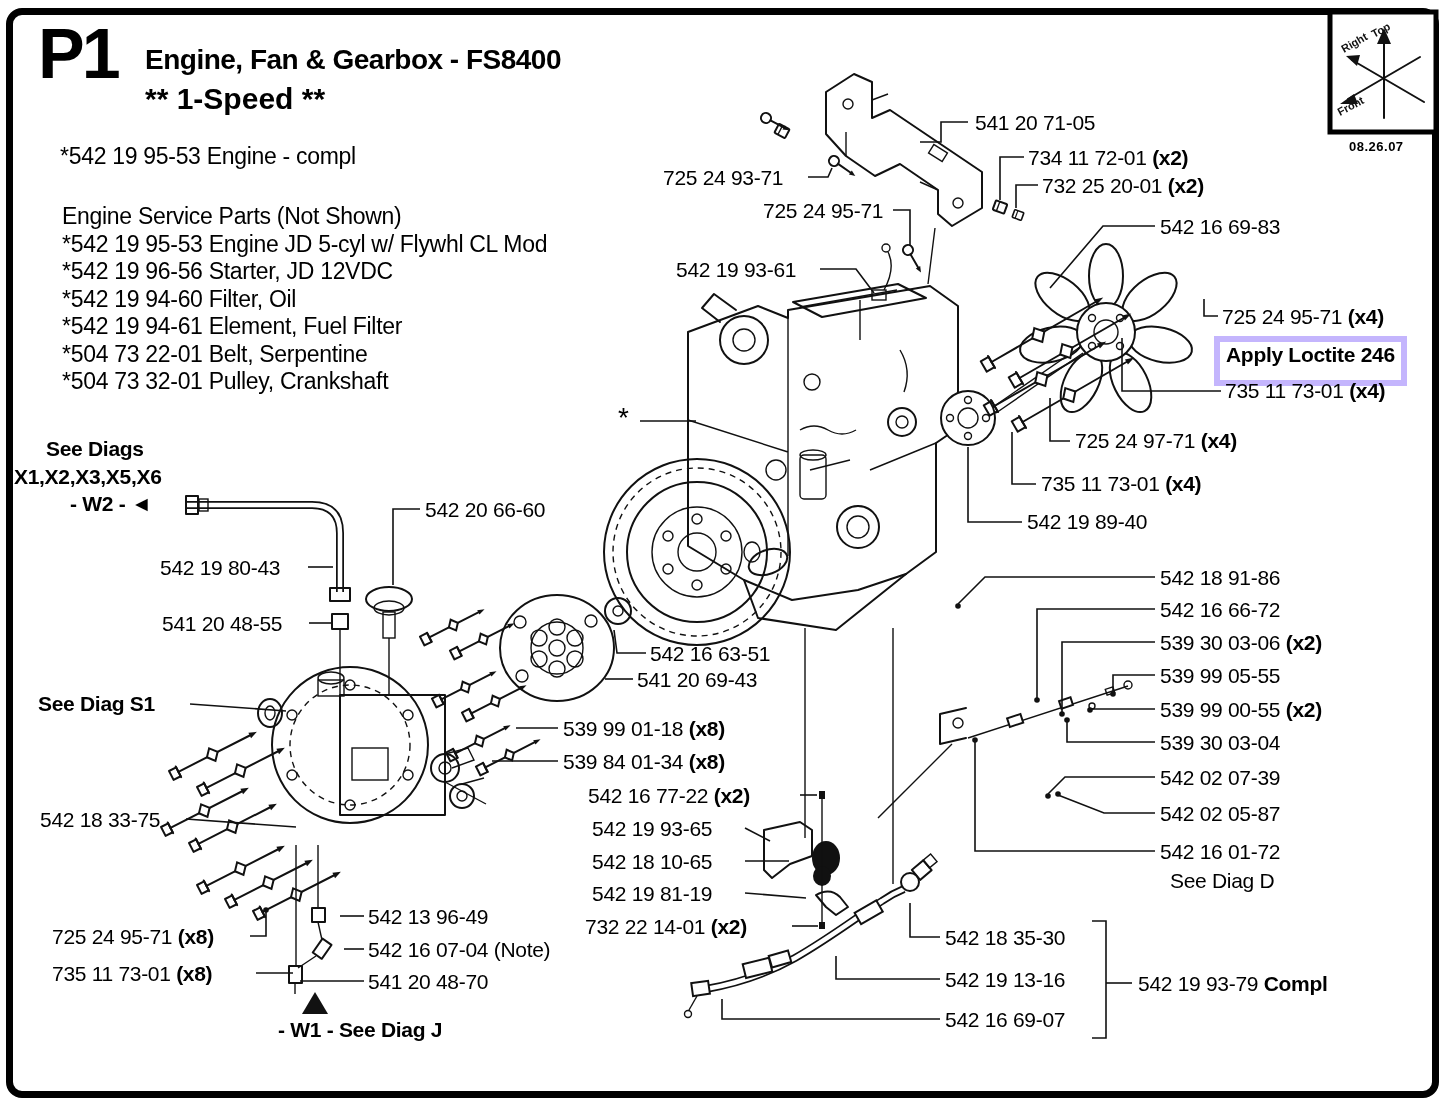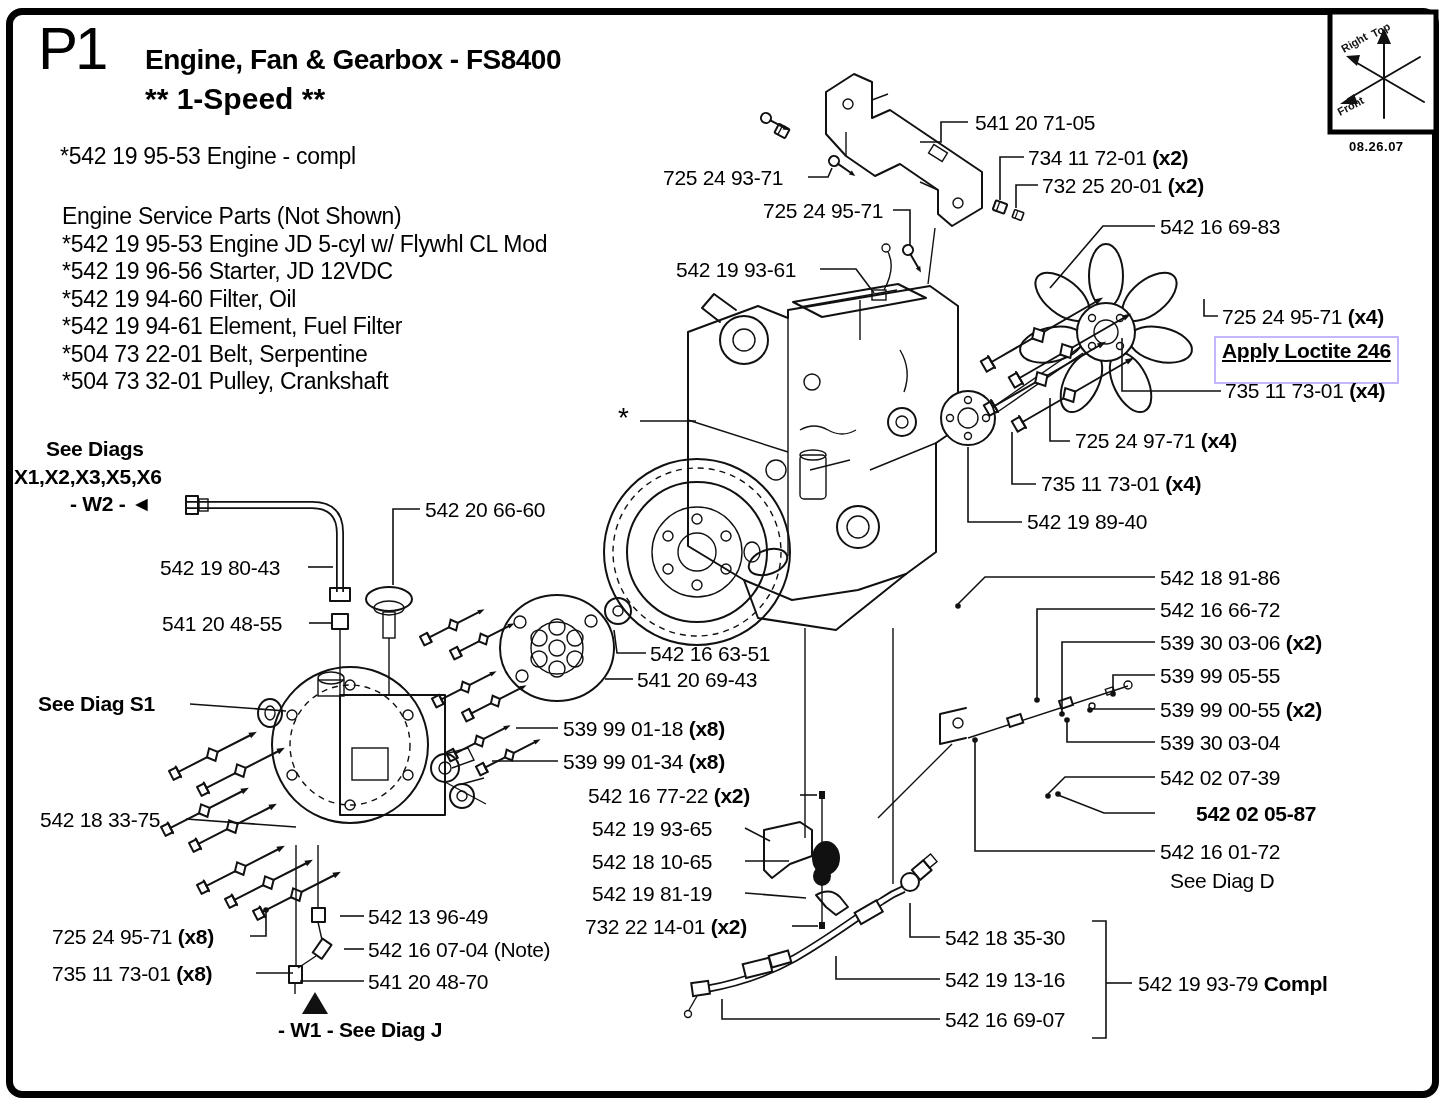--- a/index.html
+++ b/index.html
@@ -1,27 +1,27 @@
 <!DOCTYPE html>
 <html><head>
 <meta charset="utf-8">
 <style>
   html,body{margin:0;padding:0;background:#fff;}
   #stage{position:relative;width:1445px;height:1099px;background:#fff;overflow:hidden;
          font-family:"Liberation Sans",sans-serif;color:#000;}
   .border-frame{position:absolute;left:6px;top:8px;width:1419px;height:1076px;
          border:7px solid #000;border-radius:16px;pointer-events:none;}
-  .hdr-p1{position:absolute;left:38px;top:14px;font-size:60px;font-weight:normal;letter-spacing:-3px;}
+  .hdr-p1{position:absolute;left:38px;top:14px;font-size:70px;font-weight:bold;letter-spacing:-3px;}
   .hdr-title{position:absolute;left:145px;top:44px;font-size:28px;font-weight:bold;letter-spacing:-0.5px;white-space:nowrap;}
   .hdr-sub{position:absolute;left:145px;top:82px;font-size:30px;font-weight:bold;}
   .engine-compl{position:absolute;left:60px;top:143px;font-size:23px;letter-spacing:-0.3px;}
   .plist{position:absolute;left:62px;top:203px;font-size:23px;line-height:27.5px;letter-spacing:-0.3px;white-space:nowrap;}
   .callout{position:absolute;font-size:21px;line-height:1.12;white-space:nowrap;letter-spacing:-0.3px;}
   .callout.bold{font-weight:bold;}
-  .callout.boxed{border:2px solid #c4b5fd;padding:1px 6px 19px 6px;text-decoration:underline;}
+  .callout.boxed{border:6px solid #c4b5fd;padding:1px 6px 13px 6px;}
   .callout .qty{font-weight:bold;}
   .note{position:absolute;left:45px;top:1051px;font-size:23px;font-weight:bold;letter-spacing:-0.3px;white-space:nowrap;}
   .note sup{font-size:13px;}
   .date{position:absolute;left:1349px;top:139px;font-size:13px;font-weight:bold;letter-spacing:0.5px;}
   svg{position:absolute;left:0;top:0;}
   .ln{stroke:#111;stroke-width:1.6;fill:none;}
   .art{stroke:#111;stroke-width:2;fill:none;stroke-linejoin:round;stroke-linecap:round;}
   .artthin{stroke:#111;stroke-width:1.4;fill:none;}
   .fillb{fill:#111;stroke:none;}
   .fillw{fill:#fff;stroke:#111;stroke-width:2;}
@@ -373,35 +373,35 @@
       <div class="callout bold" style="left: 46px; top: 437px;"><span>See Diags</span></div>
       <div class="callout bold" style="left: 14px; top: 465px;"><span>X1,X2,X3,X5,X6</span></div>
       <div class="callout bold" style="left: 70px; top: 492px;"><span>- W2 - ◄</span></div>
       <div class="callout" style="left: 425px; top: 498px;"><span>542 20 66-60</span></div>
       <div class="callout" style="left: 160px; top: 556px;"><span>542 19 80-43</span></div>
       <div class="callout" style="left: 162px; top: 612px;"><span>541 20 48-55</span></div>
       <div class="callout" style="left: 650px; top: 642px;"><span>542 16 63-51</span></div>
       <div class="callout" style="left: 637px; top: 668px;"><span>541 20 69-43</span></div>
       <div class="callout bold" style="left: 38px; top: 692px;"><span>See Diag S1</span></div>
       <div class="callout" style="left: 563px; top: 717px;"><span>539 99 01-18</span><span class="qty">&nbsp;(x8)</span></div>
-      <div class="callout" style="left: 563px; top: 750px;"><span>539 99 01-34</span><span class="qty">&nbsp;(x8)</span></div>
+      <div class="callout" style="left: 563px; top: 750px;"><span>539 84 01-34</span><span class="qty">&nbsp;(x8)</span></div>
       <div class="callout" style="left: 40px; top: 808px;"><span>542 18 33-75</span></div>
       <div class="callout" style="left: 588px; top: 784px;"><span>542 16 77-22</span><span class="qty">&nbsp;(x2)</span></div>
       <div class="callout" style="left: 592px; top: 817px;"><span>542 19 93-65</span></div>
       <div class="callout" style="left: 592px; top: 850px;"><span>542 18 10-65</span></div>
       <div class="callout" style="left: 592px; top: 882px;"><span>542 19 81-19</span></div>
       <div class="callout" style="left: 585px; top: 915px;"><span>732 22 14-01</span><span class="qty">&nbsp;(x2)</span></div>
       <div class="callout" style="left: 1160px; top: 566px;"><span>542 18 91-86</span></div>
       <div class="callout" style="left: 1160px; top: 598px;"><span>542 16 66-72</span></div>
       <div class="callout" style="left: 1160px; top: 631px;"><span>539 30 03-06</span><span class="qty">&nbsp;(x2)</span></div>
       <div class="callout" style="left: 1160px; top: 664px;"><span>539 99 05-55</span></div>
       <div class="callout" style="left: 1160px; top: 698px;"><span>539 99 00-55</span><span class="qty">&nbsp;(x2)</span></div>
       <div class="callout" style="left: 1160px; top: 731px;"><span>539 30 03-04</span></div>
       <div class="callout" style="left: 1160px; top: 766px;"><span>542 02 07-39</span></div>
-      <div class="callout" style="left: 1196px; top: 802px; font-weight: bold;"><span>542 02 05-87</span></div>
+      <div class="callout" style="left: 1160px; top: 802px;"><span>542 02 05-87</span></div>
       <div class="callout" style="left: 1160px; top: 840px;"><span>542 16 01-72</span></div>
       <div class="callout" style="left: 1170px; top: 869px;"><span>See Diag D</span></div>
       <div class="callout" style="left: 52px; top: 925px;"><span>725 24 95-71</span><span class="qty">&nbsp;(x8)</span></div>
       <div class="callout" style="left: 52px; top: 962px;"><span>735 11 73-01</span><span class="qty">&nbsp;(x8)</span></div>
       <div class="callout" style="left: 368px; top: 905px;"><span>542 13 96-49</span></div>
       <div class="callout" style="left: 368px; top: 938px;"><span>542 16 07-04 (Note)</span></div>
       <div class="callout" style="left: 368px; top: 970px;"><span>541 20 48-70</span></div>
       <div class="callout bold" style="left: 278px; top: 1018px;"><span>- W1 - See Diag J</span></div>
       <div class="callout" style="left: 945px; top: 926px;"><span>542 18 35-30</span></div>
       <div class="callout" style="left: 945px; top: 968px;"><span>542 19 13-16</span></div>

